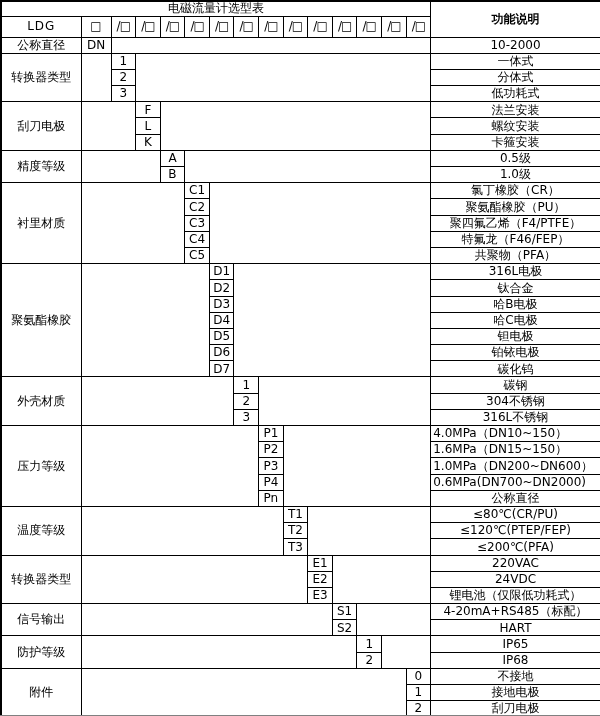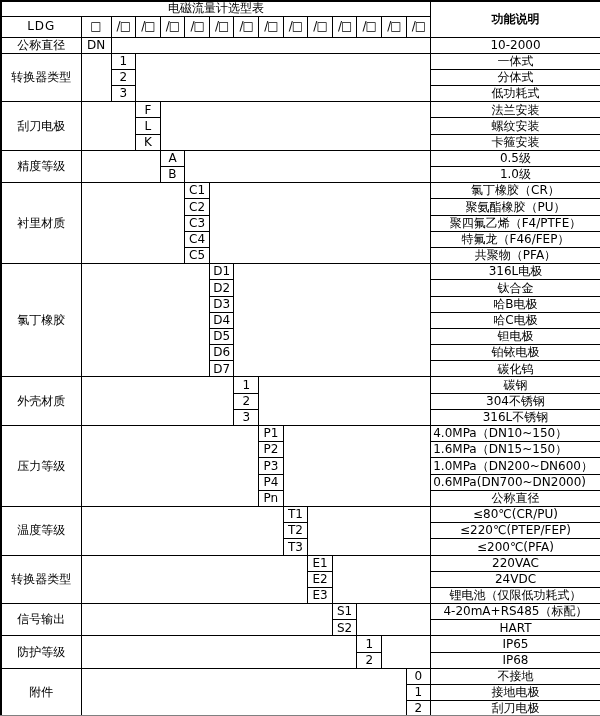--- a/index.html
+++ b/index.html
@@ -183,21 +183,21 @@
         </tr>
         <tr>
           <td class="code">C4</td>
           <td class="func">特氟龙（F46/FEP）</td>
         </tr>
         <tr>
           <td class="code">C5</td>
           <td class="func">共聚物（PFA）</td>
         </tr>
         <tr>
-          <td class="cat" rowspan="7">氯丁橡胶</td>
+          <td class="cat" rowspan="7">聚氨酯橡胶</td>
           <td class="spacer" rowspan="7" colspan="5"></td>
           <td class="code">D1</td>
           <td class="spacer" rowspan="7" colspan="8"></td>
           <td class="func">316L电极</td>
         </tr>
         <tr>
           <td class="code">D2</td>
           <td class="func">钛合金</td>
         </tr>
         <tr>
@@ -260,21 +260,21 @@
         </tr>
         <tr>
           <td class="cat" rowspan="3">温度等级</td>
           <td class="spacer" rowspan="3" colspan="8"></td>
           <td class="code">T1</td>
           <td class="spacer" rowspan="3" colspan="5"></td>
           <td class="func">≤80℃(CR/PU)</td>
         </tr>
         <tr>
           <td class="code">T2</td>
-          <td class="func">≤220℃(PTEP/FEP)</td>
+          <td class="func">≤120℃(PTEP/FEP)</td>
         </tr>
         <tr>
           <td class="code">T3</td>
           <td class="func">≤200℃(PFA)</td>
         </tr>
         <tr>
           <td class="cat" rowspan="3">转换器类型</td>
           <td class="spacer" rowspan="3" colspan="9"></td>
           <td class="code">E1</td>
           <td class="spacer" rowspan="3" colspan="4"></td>

